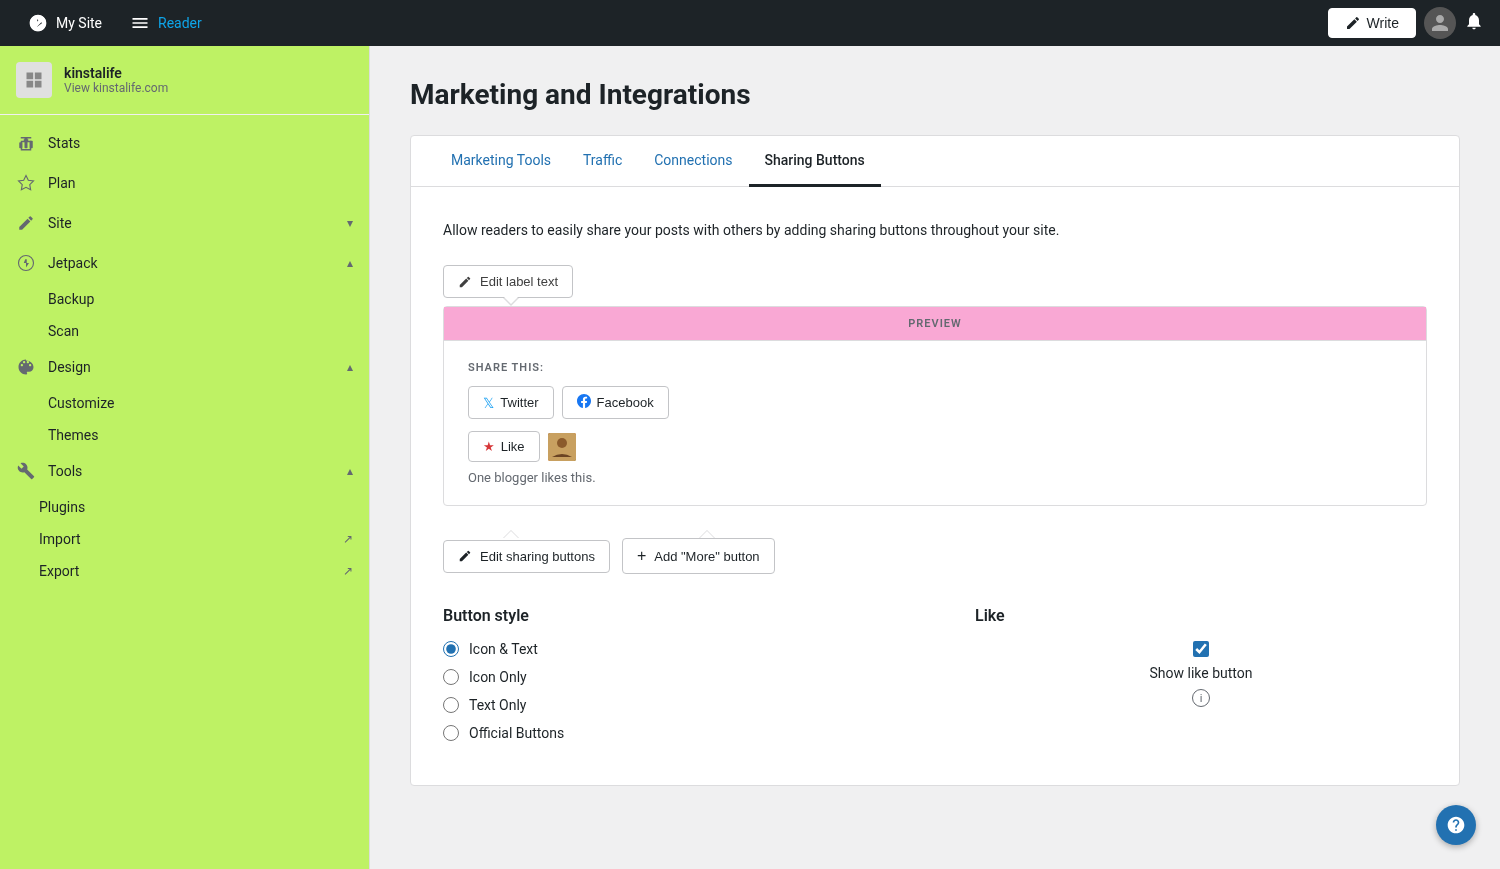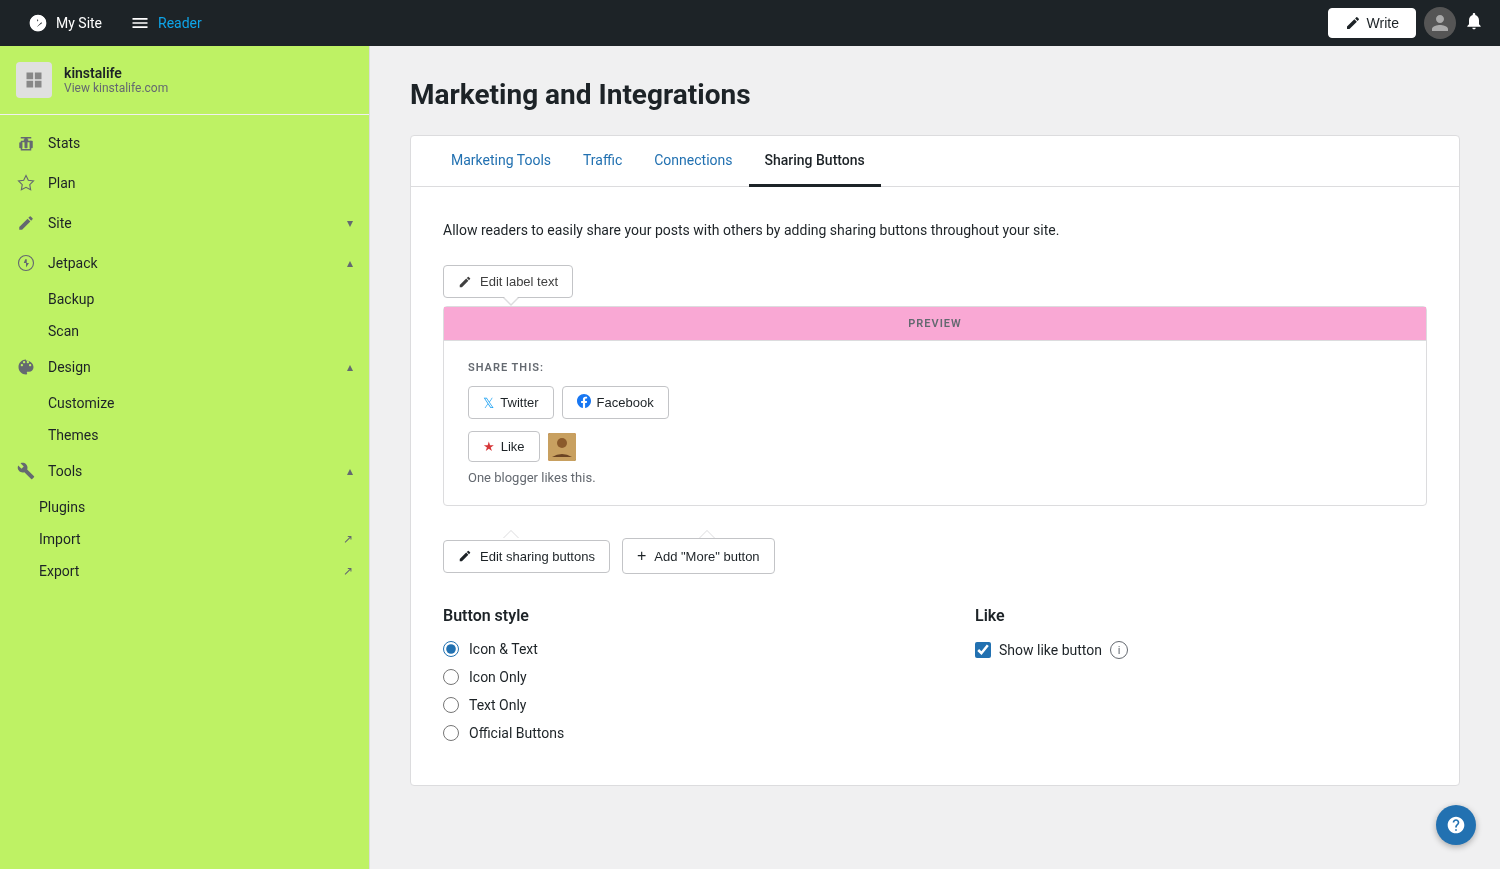--- a/index.html
+++ b/index.html
@@ -343,20 +343,21 @@
     .like-title {
       font-size: 16px;
       font-weight: 600;
       color: #1d2327;
       margin-bottom: 16px;
     }
     .checkbox-row {
       display: flex;
       align-items: center;
       gap: 8px;
+      flex-direction: column;
     }
     .checkbox-row input[type="checkbox"] {
       accent-color: #2271b1;
       width: 16px; height: 16px;
       cursor: pointer;
     }
     .checkbox-label { font-size: 14px; color: #1d2327; }
     .info-icon {
       width: 18px; height: 18px;
       border-radius: 50%;

